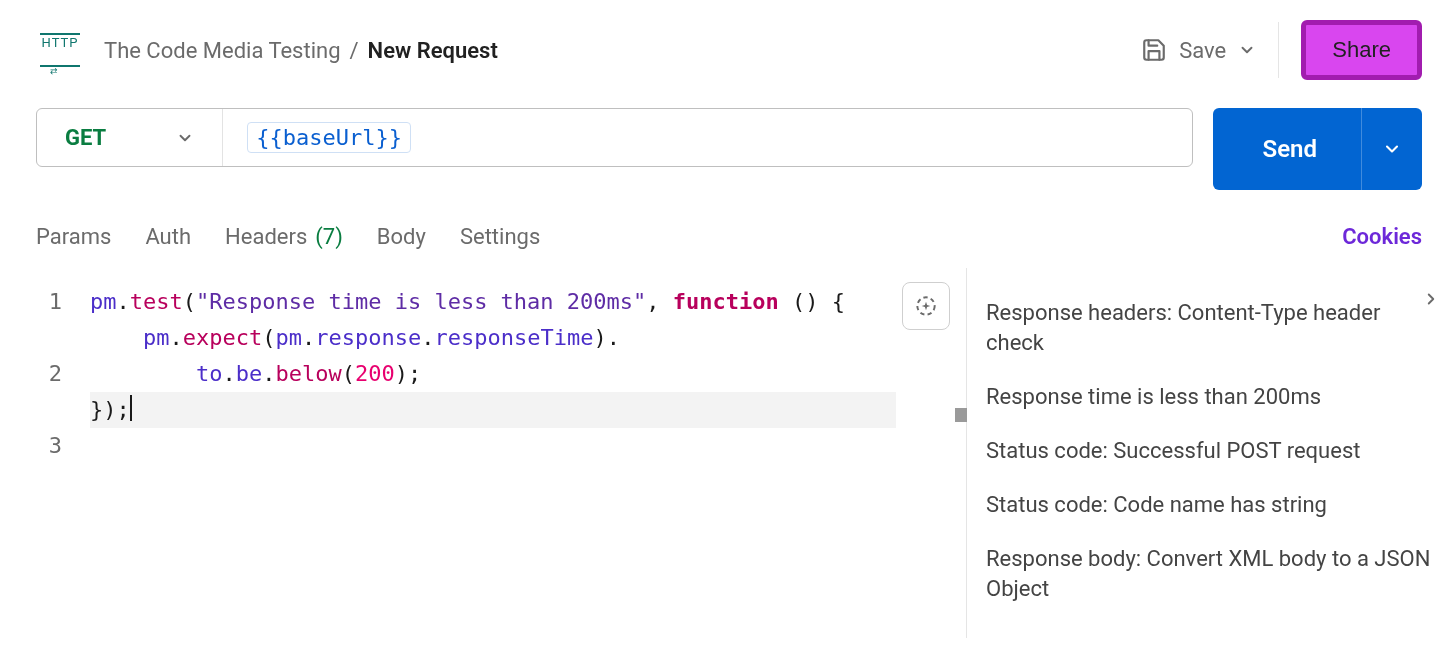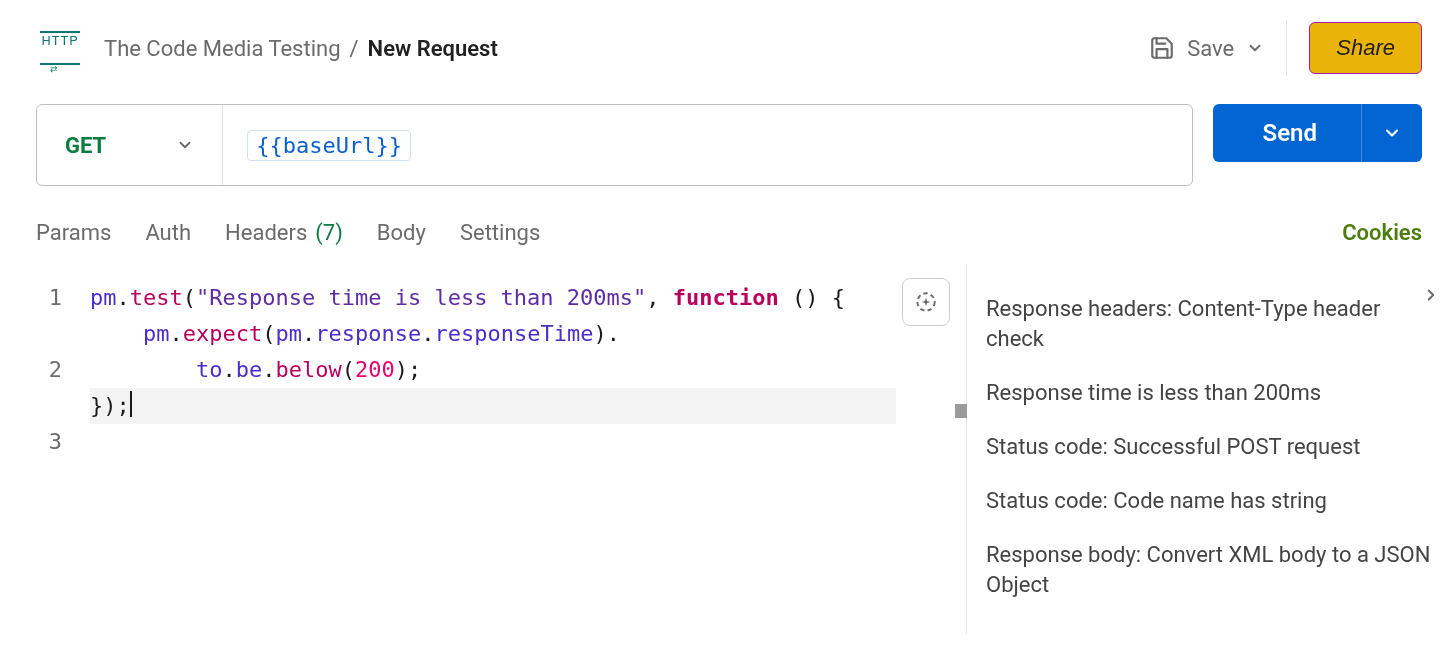--- a/index.html
+++ b/index.html
@@ -64,45 +64,44 @@
     font-size: 22px;
     padding-right: 22px;
     margin-right: 22px;
     border-right: 1px solid #e5e5e5;
     height: 56px;
   }
   .save-group .save-label { display:flex; align-items:center; gap:12px; cursor:pointer; }
   .save-group .chevron { cursor:pointer; display:flex; align-items:center; }
 
   .share-btn {
-    border: 1px solid #a21caf;
+    border: 5px solid #a21caf;
     border-radius: 6px;
     padding: 12px 26px;
     font-size: 22px;
     color: #212121;
-    background: #eab308;
-    cursor: pointer;
-    font-style: italic;
+    background: #d946ef;
+    cursor: pointer;
   }
 
   
   .url-row {
     display: flex;
     align-items: stretch;
     gap: 20px;
     padding: 0 24px 0 36px;
     margin-top: 8px;
   }
   .url-field {
     flex: 1;
     display: flex;
     align-items: center;
     border: 1px solid #bfbfbf;
     border-radius: 6px;
-    height: 82px;
+    height: 59px;
     overflow: hidden;
   }
   .method-select {
     display: flex;
     align-items: center;
     gap: 70px;
     padding: 0 28px;
     height: 100%;
     border-right: 1px solid #e3e3e3;
     cursor: pointer;
@@ -125,21 +124,21 @@
     padding: 2px 8px;
     font-family: ui-monospace, Menlo, Consolas, monospace;
     font-size: 22px;
   }
   .send-btn {
     display: flex;
     align-items: center;
     background: #0265d2;
     border-radius: 6px;
     overflow: hidden;
-    height: 58px;
+    height: 82px;
     cursor: pointer;
   }
   .send-btn .send-label {
     color: #fff;
     font-weight: 600;
     font-size: 24px;
     padding: 0 44px 0 50px;
   }
   .send-btn .send-caret {
     border-left: 1px solid rgba(255,255,255,0.25);
@@ -174,21 +173,21 @@
     margin-bottom: -1px;
   }
   .tab .count { color: #0a7d41; }
   .tab .dot {
     width: 10px; height: 10px; border-radius: 50%;
     background: #0a7d41;
     display: inline-block;
   }
   .tab-row .tab-spacer { flex: 1; }
   .cookies-link {
-    color: #4d7c0f;
+    color: #6d28d9;
     font-weight: 600;
     cursor: pointer;
     padding-bottom: 18px;
   }
 
   
   .main {
     display: flex;
     height: calc(660px - 290px);
   }

